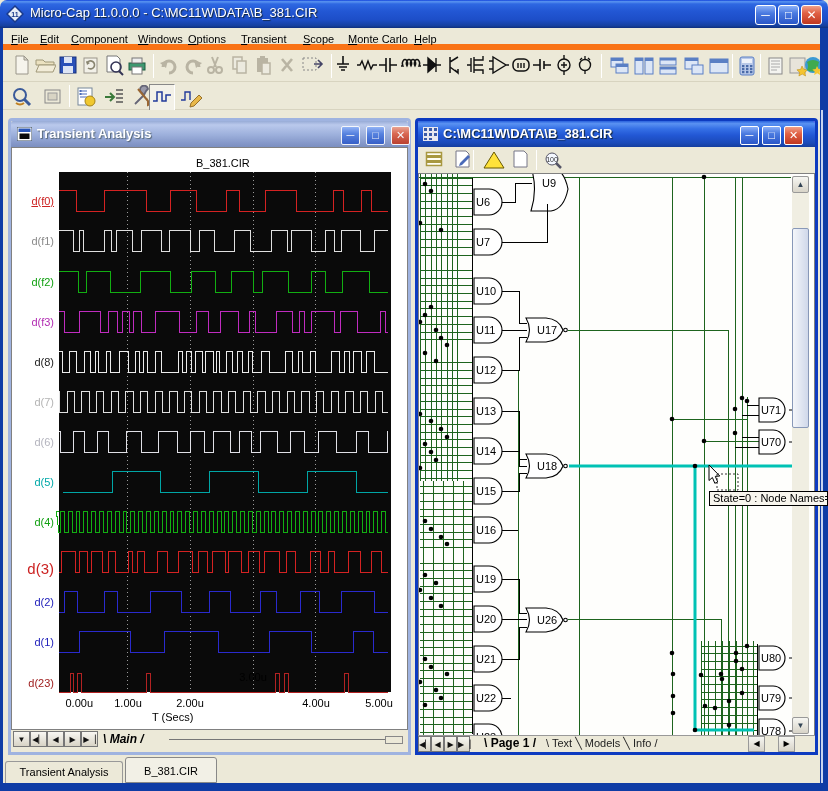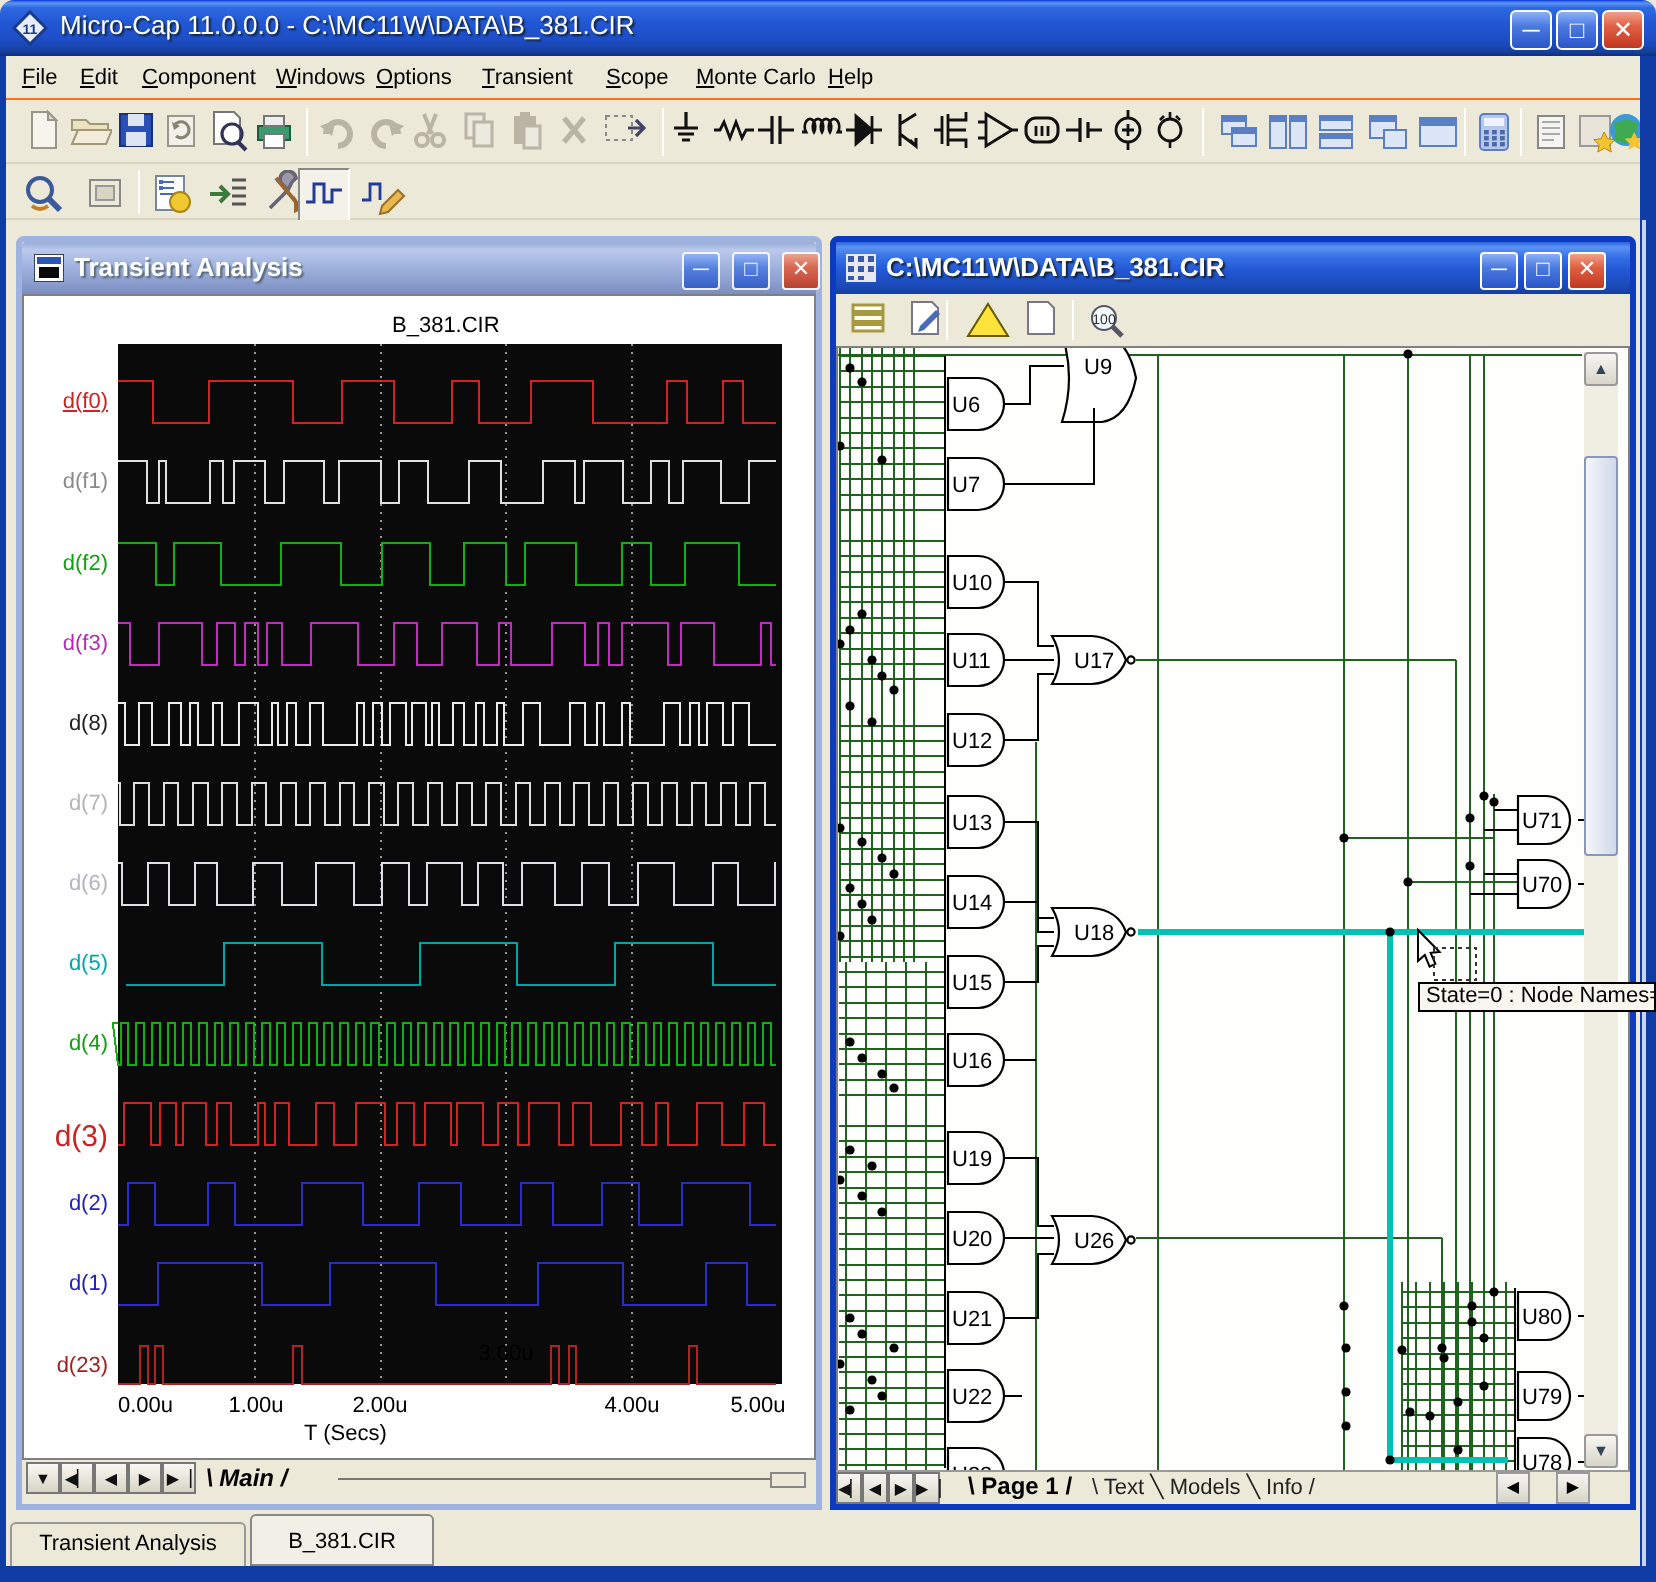--- a/index.html
+++ b/index.html
@@ -13,21 +13,21 @@
  <svg width="18" height="18" style="position:absolute;left:6px;top:5px">
       <path d="M9,1 L17,9 L9,17 L1,9 Z" fill="#e8edf8" stroke="#1a3a8a" stroke-width="1.5"></path>
       <text x="9" y="12" font-size="7" text-anchor="middle" fill="#1a3a8a" font-weight="bold">11</text>
     </svg>
  <div style="position:absolute;left:30px;top:5px;font-size:13px;font-weight:normal;color:#fff;text-shadow:1px 1px 1px #123">Micro-Cap 11.0.0.0 - C:\MC11W\DATA\B_381.CIR</div>
  <div class="xpbtn mm" style="left:755px">─</div>
  <div class="xpbtn mm" style="left:778px">□</div>
  <div class="xpbtn cl" style="left:801px">✕</div>
 </div>
 
-<div class="tb" style="top:28px;height:22px;border-bottom:1px solid #f97316">
+<div class="tb" style="top:28px;height:22px;border-bottom:6px solid #f97316">
     <div style="position:absolute;left:8px;top:5px;font-size:11px;color:#000"><u>F</u>ile</div>
     <div style="position:absolute;left:37px;top:5px;font-size:11px;color:#000"><u>E</u>dit</div>
     <div style="position:absolute;left:68px;top:5px;font-size:11px;color:#000"><u>C</u>omponent</div>
     <div style="position:absolute;left:135px;top:5px;font-size:11px;color:#000"><u>W</u>indows</div>
     <div style="position:absolute;left:185px;top:5px;font-size:11px;color:#000"><u>O</u>ptions</div>
     <div style="position:absolute;left:238px;top:5px;font-size:11px;color:#000"><u>T</u>ransient</div>
     <div style="position:absolute;left:300px;top:5px;font-size:11px;color:#000"><u>S</u>cope</div>
     <div style="position:absolute;left:345px;top:5px;font-size:11px;color:#000"><u>M</u>onte Carlo</div>
     <div style="position:absolute;left:411px;top:5px;font-size:11px;color:#000"><u>H</u>elp</div>
   </div>
@@ -267,21 +267,21 @@
       <div style="position:absolute;right:353px;top:168px;font-size:11px;color:#b22cb2;white-space:nowrap">d(f3)</div>
       <div style="position:absolute;right:353px;top:208px;font-size:11px;color:#222222;white-space:nowrap">d(8)</div>
       <div style="position:absolute;right:353px;top:248px;font-size:11px;color:#b4b4b4;white-space:nowrap">d(7)</div>
       <div style="position:absolute;right:353px;top:288px;font-size:11px;color:#b4b4be;white-space:nowrap">d(6)</div>
       <div style="position:absolute;right:353px;top:328px;font-size:11px;color:#00a8a8;white-space:nowrap">d(5)</div>
       <div style="position:absolute;right:353px;top:368px;font-size:11px;color:#11a011;white-space:nowrap">d(4)</div>
       <div style="position:absolute;right:353px;top:412px;font-size:15px;color:#cc2222;white-space:nowrap">d(3)</div>
       <div style="position:absolute;right:353px;top:448px;font-size:11px;color:#2222bb;white-space:nowrap">d(2)</div>
       <div style="position:absolute;right:353px;top:488px;font-size:11px;color:#2222bb;white-space:nowrap">d(1)</div>
       <div style="position:absolute;right:353px;top:528.5px;font-size:11px;color:#a02020;white-space:nowrap">d(23)</div>
-  <div style="position:absolute;left:47px;top:549px;width:34px;text-align:left;font-size:11px;color:#000">0.00u</div>
+  <div style="position:absolute;left:47px;top:549px;width:34px;text-align:right;font-size:11px;color:#000">0.00u</div>
       <div style="position:absolute;left:99px;top:549px;width:34px;text-align:center;font-size:11px;color:#000">1.00u</div>
       <div style="position:absolute;left:161px;top:549px;width:34px;text-align:center;font-size:11px;color:#000">2.00u</div>
       <div style="position:absolute;left:224px;top:523px;width:34px;text-align:center;font-size:11px;color:#000">3.00u</div>
       <div style="position:absolute;left:287px;top:549px;width:34px;text-align:center;font-size:11px;color:#000">4.00u</div>
       <div style="position:absolute;left:350px;top:549px;width:34px;text-align:center;font-size:11px;color:#000">5.00u</div>
   <div style="position:absolute;left:140px;top:563px;font-size:11px;color:#000">T (Secs)</div>
  </div>
  <div style="position:absolute;left:0;top:608px;width:397px;height:22px;background:#ece9d8;border-top:1px solid #808080">
   <div style="position:absolute;left:2px;top:1px">
    <span class="navb">▼</span><span class="navb">◀▏</span><span class="navb">◀</span><span class="navb">▶</span><span class="navb">▶▕</span>

